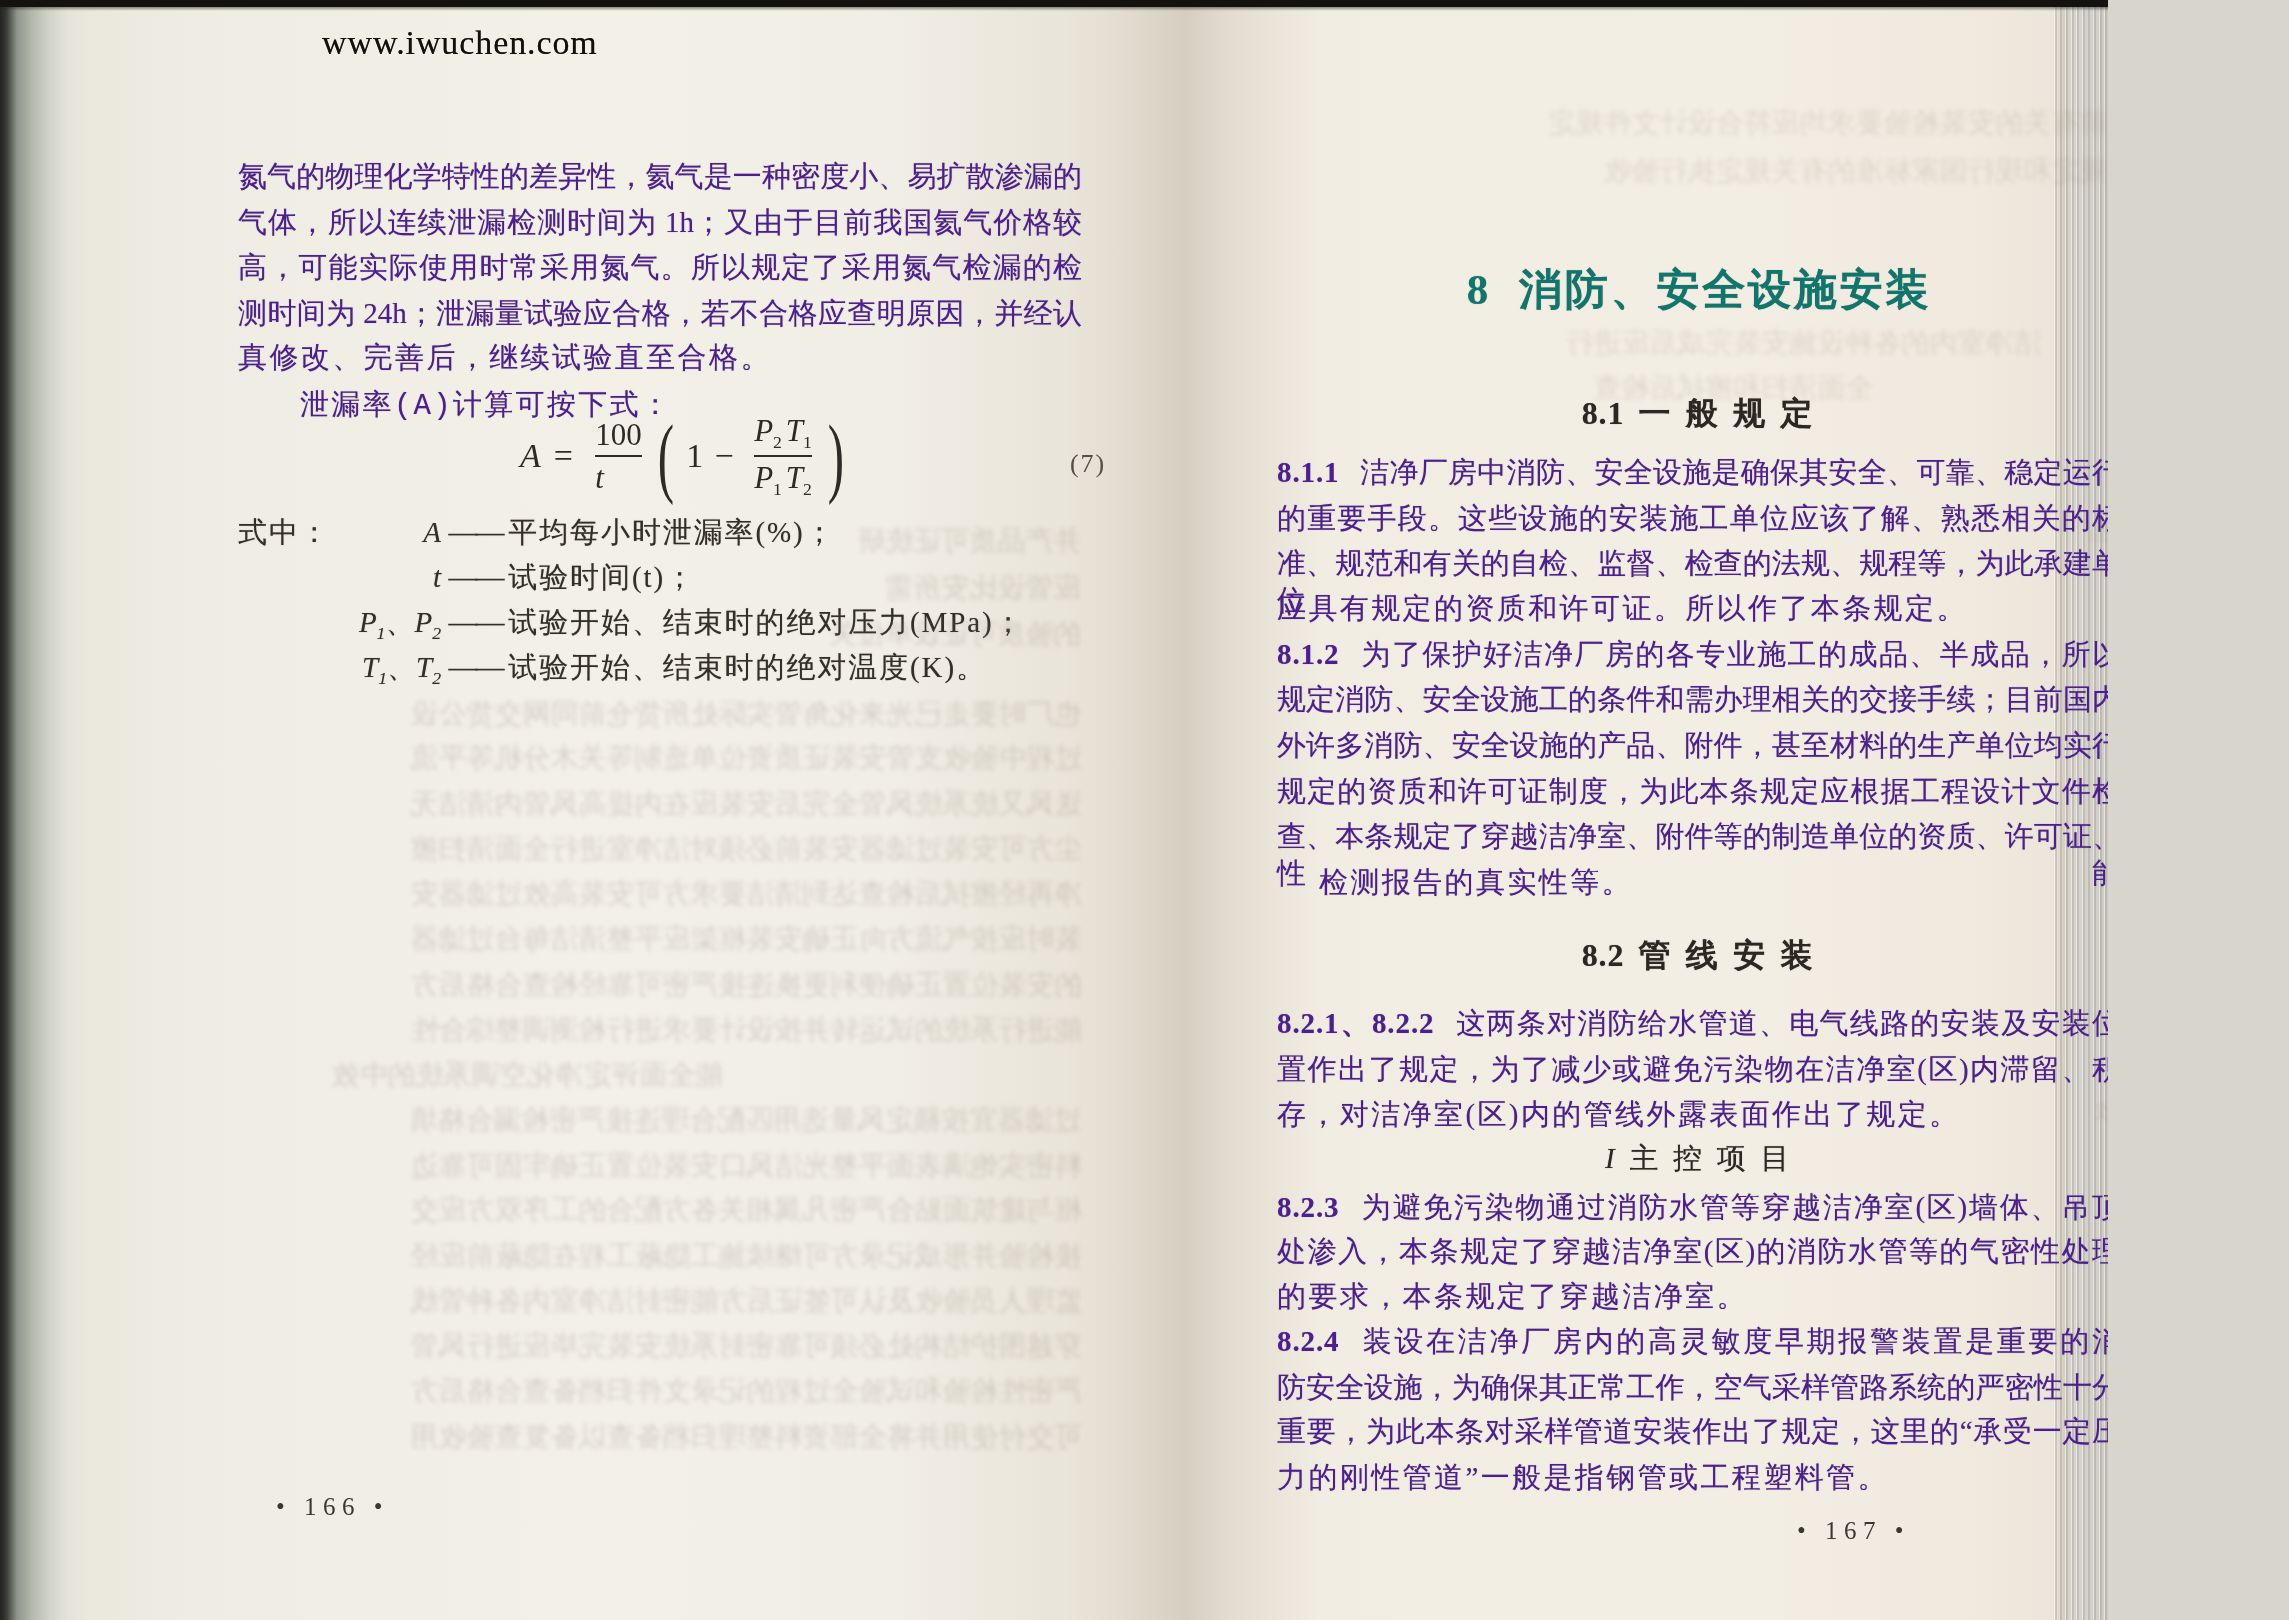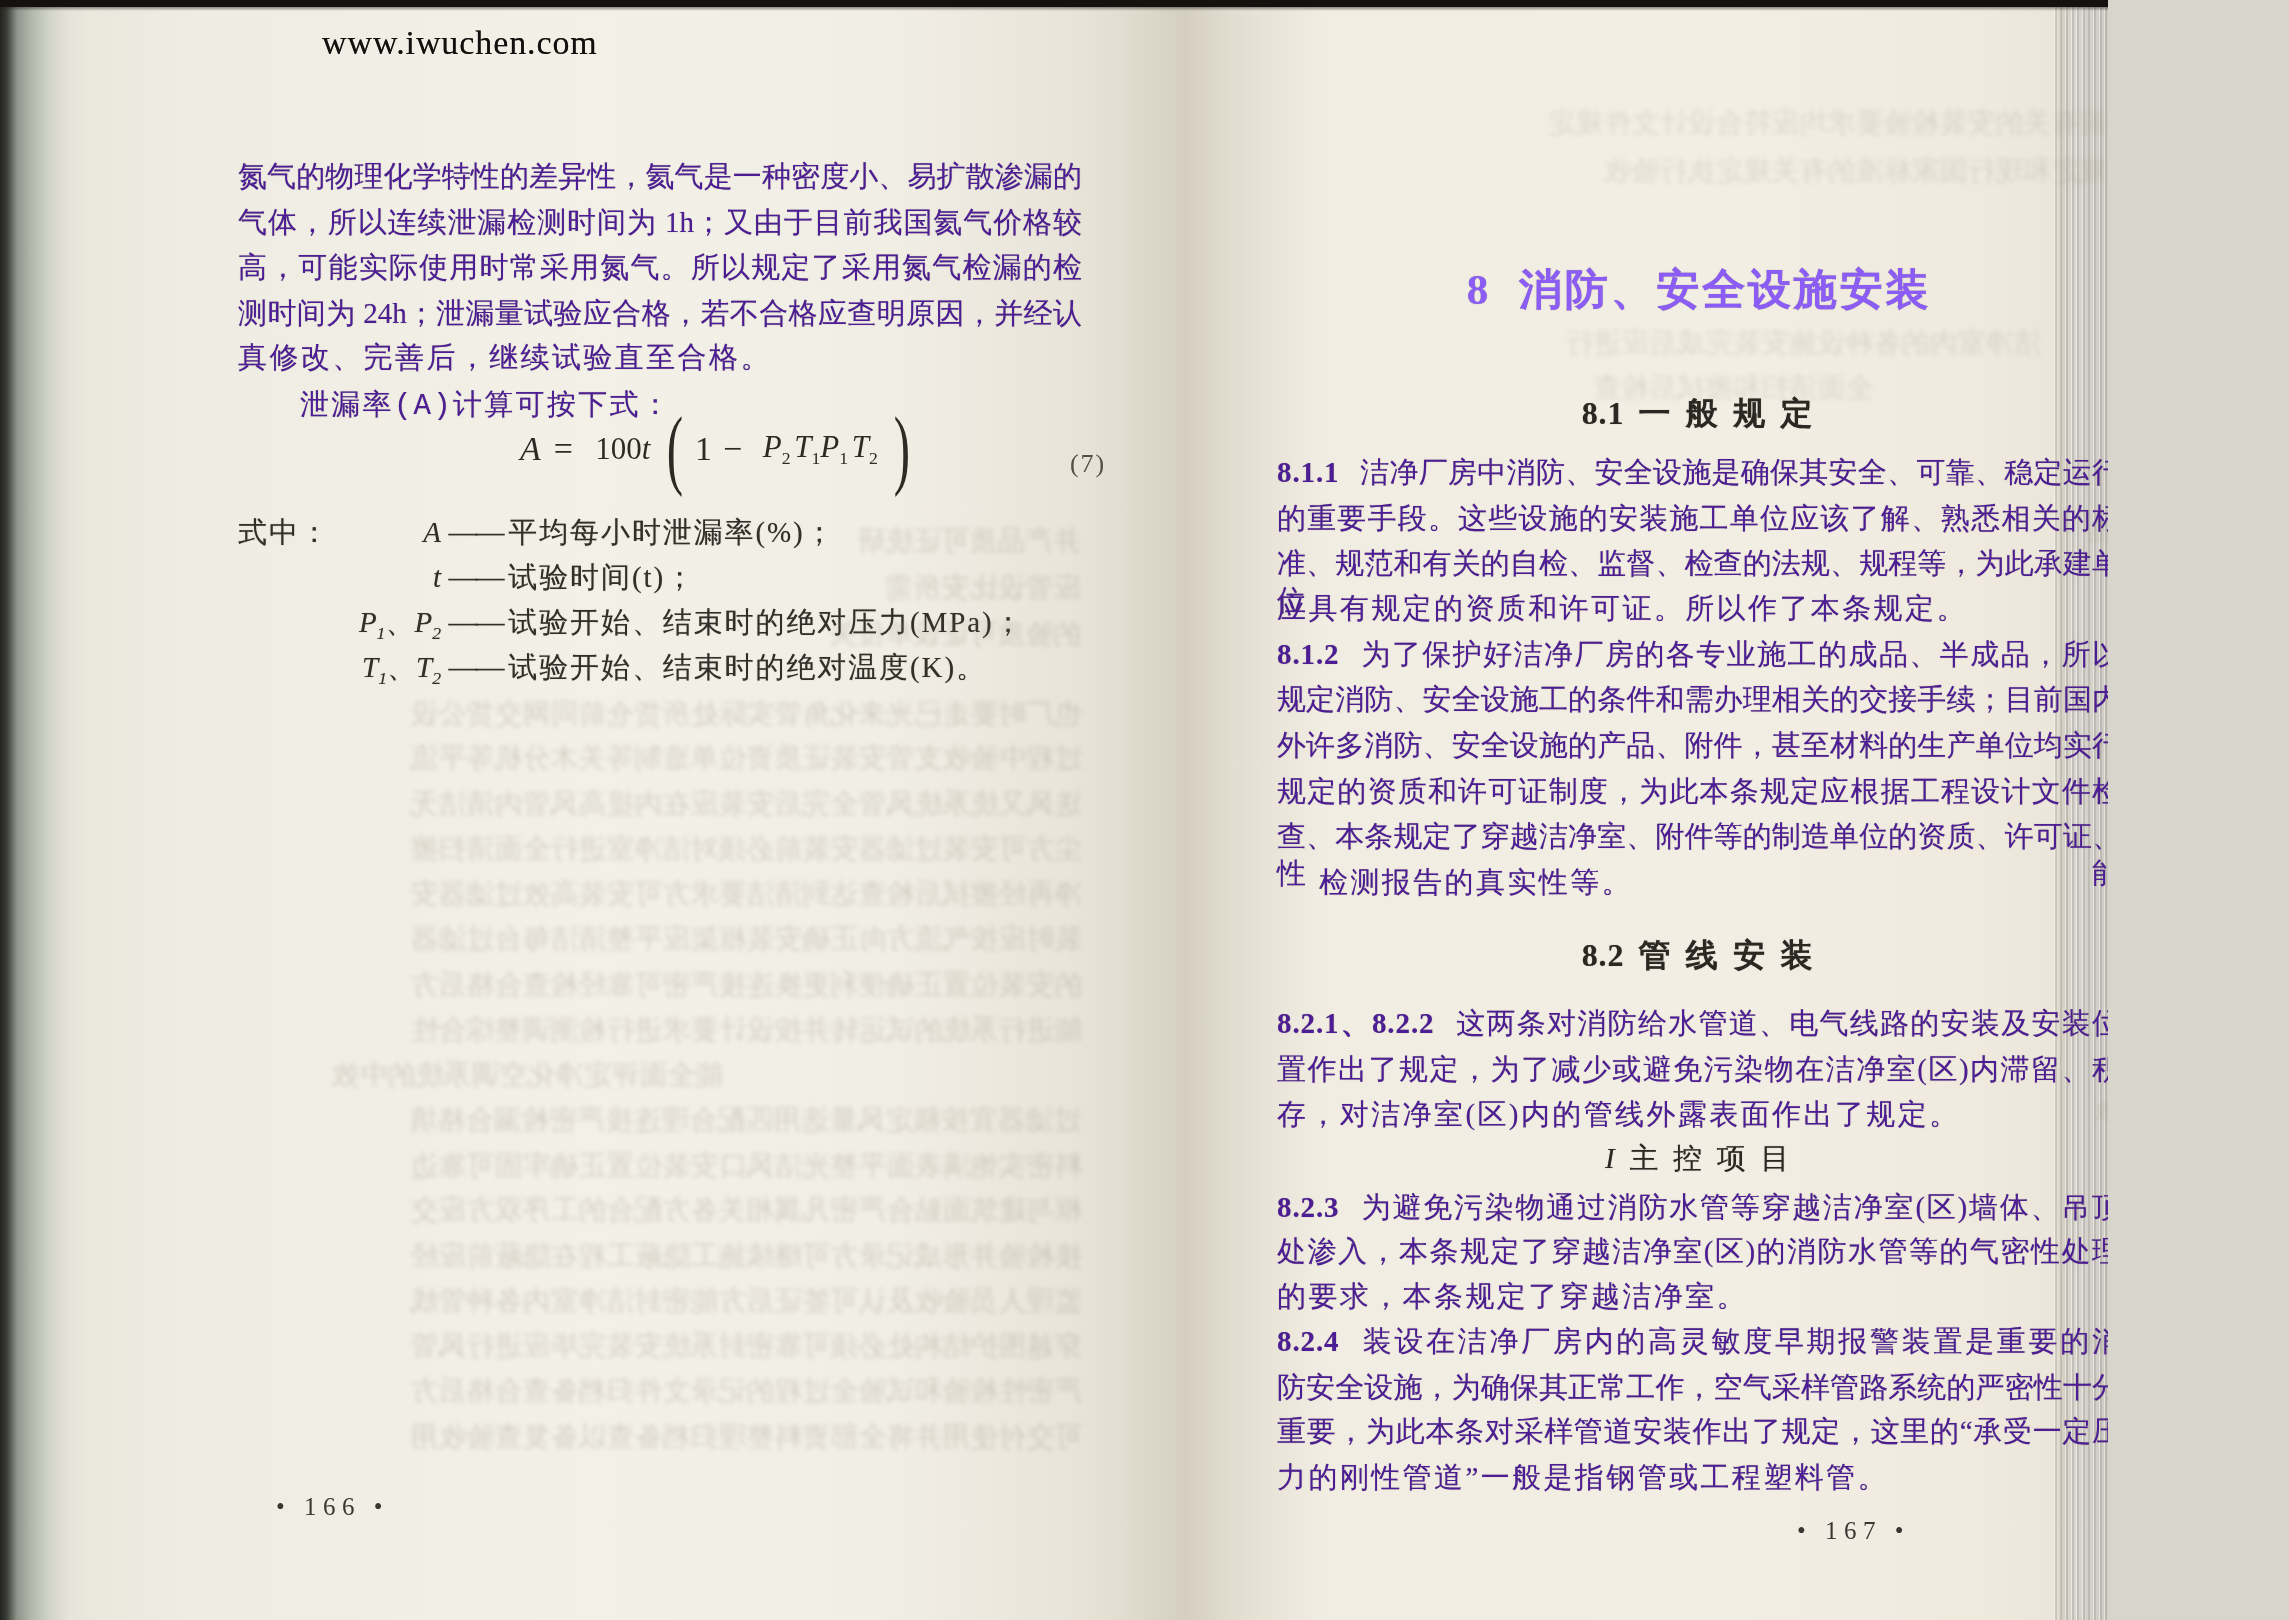--- a/index.html
+++ b/index.html
@@ -27,31 +27,31 @@
   .t{position:absolute;font-size:29px;line-height:37px;color:#4c1d95;
      text-shadow:0 0 0.9px rgba(86,78,66,.55);}
   .jline{width:844px;text-align:justify;text-align-last:justify;text-justify:inter-character;}
   .last{text-align-last:left;letter-spacing:2.4px;}
   .pnum{font-weight:bold;margin-right:20.5px;letter-spacing:0.9px;}
   .watermark{position:absolute;left:322px;top:24px;font-size:34px;letter-spacing:0.9px;
      color:#12100d;text-shadow:0 0 0.6px rgba(0,0,0,.6);}
   .pageno{position:absolute;font-size:25px;letter-spacing:6.5px;color:#3a3732;}
   
   .chap{position:absolute;left:1277px;width:844px;text-align:center;font-weight:bold;
-        font-size:43px;color:#8b5cf6;letter-spacing:2.8px;text-shadow:0 0 0.9px rgba(60,54,46,.5);}
+        font-size:43px;color:#0f766e;letter-spacing:2.8px;text-shadow:0 0 0.9px rgba(60,54,46,.5);}
   .chap .num{margin-right:28px;}
   .sech{position:absolute;left:1277px;width:844px;text-align:center;font-weight:bold;
         font-size:32px;color:#2b2823;letter-spacing:3.7px;text-shadow:0 0 0.9px rgba(60,54,46,.5);}
   .sech .num{margin-right:14px;letter-spacing:0.9px;}
   
   .f-intro{left:300px;top:388px;letter-spacing:2.3px;font-family:Liberation Mono, monospace;}
   .formula{position:absolute;left:520px;top:413px;display:flex;align-items:center;
            font-size:34px;color:#2e2b26;}
   .formula i{font-style:italic;}
-  .frac{display:inline-flex;flex-direction:row;align-items:flex-end;margin:0 9.3px;
+  .frac{display:inline-flex;flex-direction:column;align-items:flex-start;margin:0 9.3px;
         font-size:31px;line-height:1.15;}
   .frac .bar{width:100%;height:0;border-top:2.3px solid #2e2b26;margin:2.8px 0;}
   .paren{font-size:89px;font-weight:300;line-height:.8;transform:scaleX(.55);color:#2e2b26;}
   .formula sub{font-size:17.7px;}
   .eq-tag{position:absolute;left:1070px;top:449px;font-size:26px;color:#534e46;letter-spacing:1.9px;}
   
   .def-row{position:absolute;left:238px;font-size:29px;line-height:37px;color:#322f2a;
            text-shadow:0 0 0.9px rgba(86,78,66,.5);}
   .def-prefix{display:inline-block;width:93px;letter-spacing:1.9px;}
   .def-var{display:inline-block;width:110px;text-align:right;font-style:italic;}

